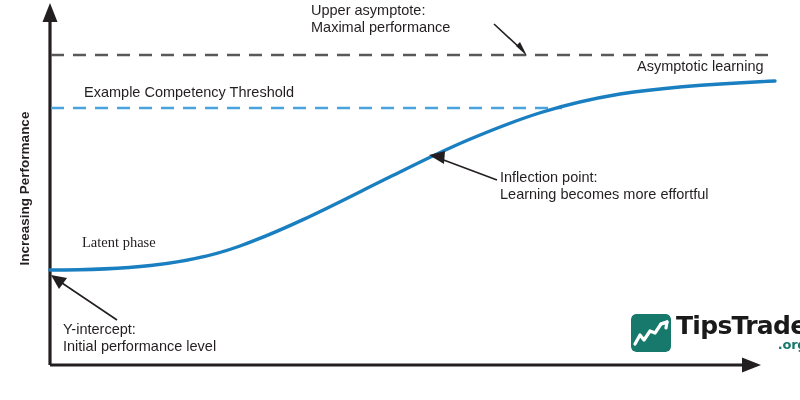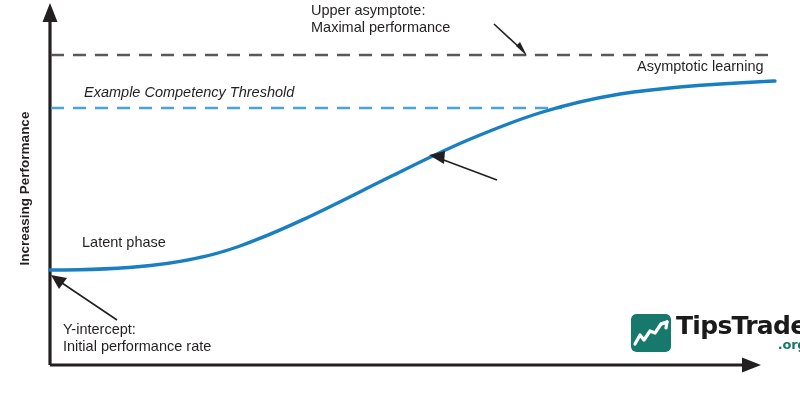--- a/index.html
+++ b/index.html
@@ -33,41 +33,41 @@
   }
   #ann-upper-asymptote {
     left: 311px;
     top: 2px;
     font-size: 14.5px;
   }
   #ann-competency {
     left: 84px;
     top: 84px;
     font-size: 14.5px;
-    font-style: italic;
   }
   #ann-asymptotic {
     left: 637px;
     top: 58px;
     font-size: 14.5px;
   }
   #ann-inflection {
     left: 500px;
     top: 169px;
     font-size: 14.5px;
   }
   #ann-rapid-rate {
     left: 245px;
     top: 176px;
     font-size: 14.5px;
   }
   #ann-latent-phase {
     left: 82px;
     top: 234px;
     font-size: 14.5px;
+    font-family: Liberation Serif, serif;
   }
   #ann-y-intercept {
     left: 63px;
     top: 321px;
     font-size: 14.5px;
   }
   #y-axis-title {
     position: absolute;
     left: -81px;
     top: 181px;
@@ -172,26 +172,28 @@
     </g>
   </svg>
 
   <div class="lbl" id="ann-upper-asymptote">Upper asymptote:
 Maximal performance</div>
 
   <div class="lbl" id="ann-competency">Example Competency Threshold</div>
 
   <div class="lbl" id="ann-asymptotic">Asymptotic learning</div>
 
+  <div class="lbl" id="ann-inflection">Inflection point:
+Learning becomes more effortful</div>
 
 
   <div class="lbl" id="ann-latent-phase">Latent phase</div>
 
   <div class="lbl" id="ann-y-intercept">Y-intercept:
-Initial performance rate</div>
+Initial performance level</div>
 
   <div id="y-axis-title">Increasing Performance</div>
 
 
   <div id="brand-logo">
     <svg id="brand-mark" viewBox="0 0 40 38">
       <rect x="0" y="0" width="40" height="38" rx="5" ry="5" fill="#17796c"></rect>
       <path d="M 4 30 L 9 21 L 13 26 L 19 17 L 24 19 L 30 10 L 36 8" fill="none" stroke="#ffffff" stroke-width="3.2" stroke-linecap="round" stroke-linejoin="round"></path>
       <path d="M 30 10 L 36 8 L 35 14" fill="none" stroke="#ffffff" stroke-width="3.2" stroke-linecap="round" stroke-linejoin="round"></path>
     </svg>

